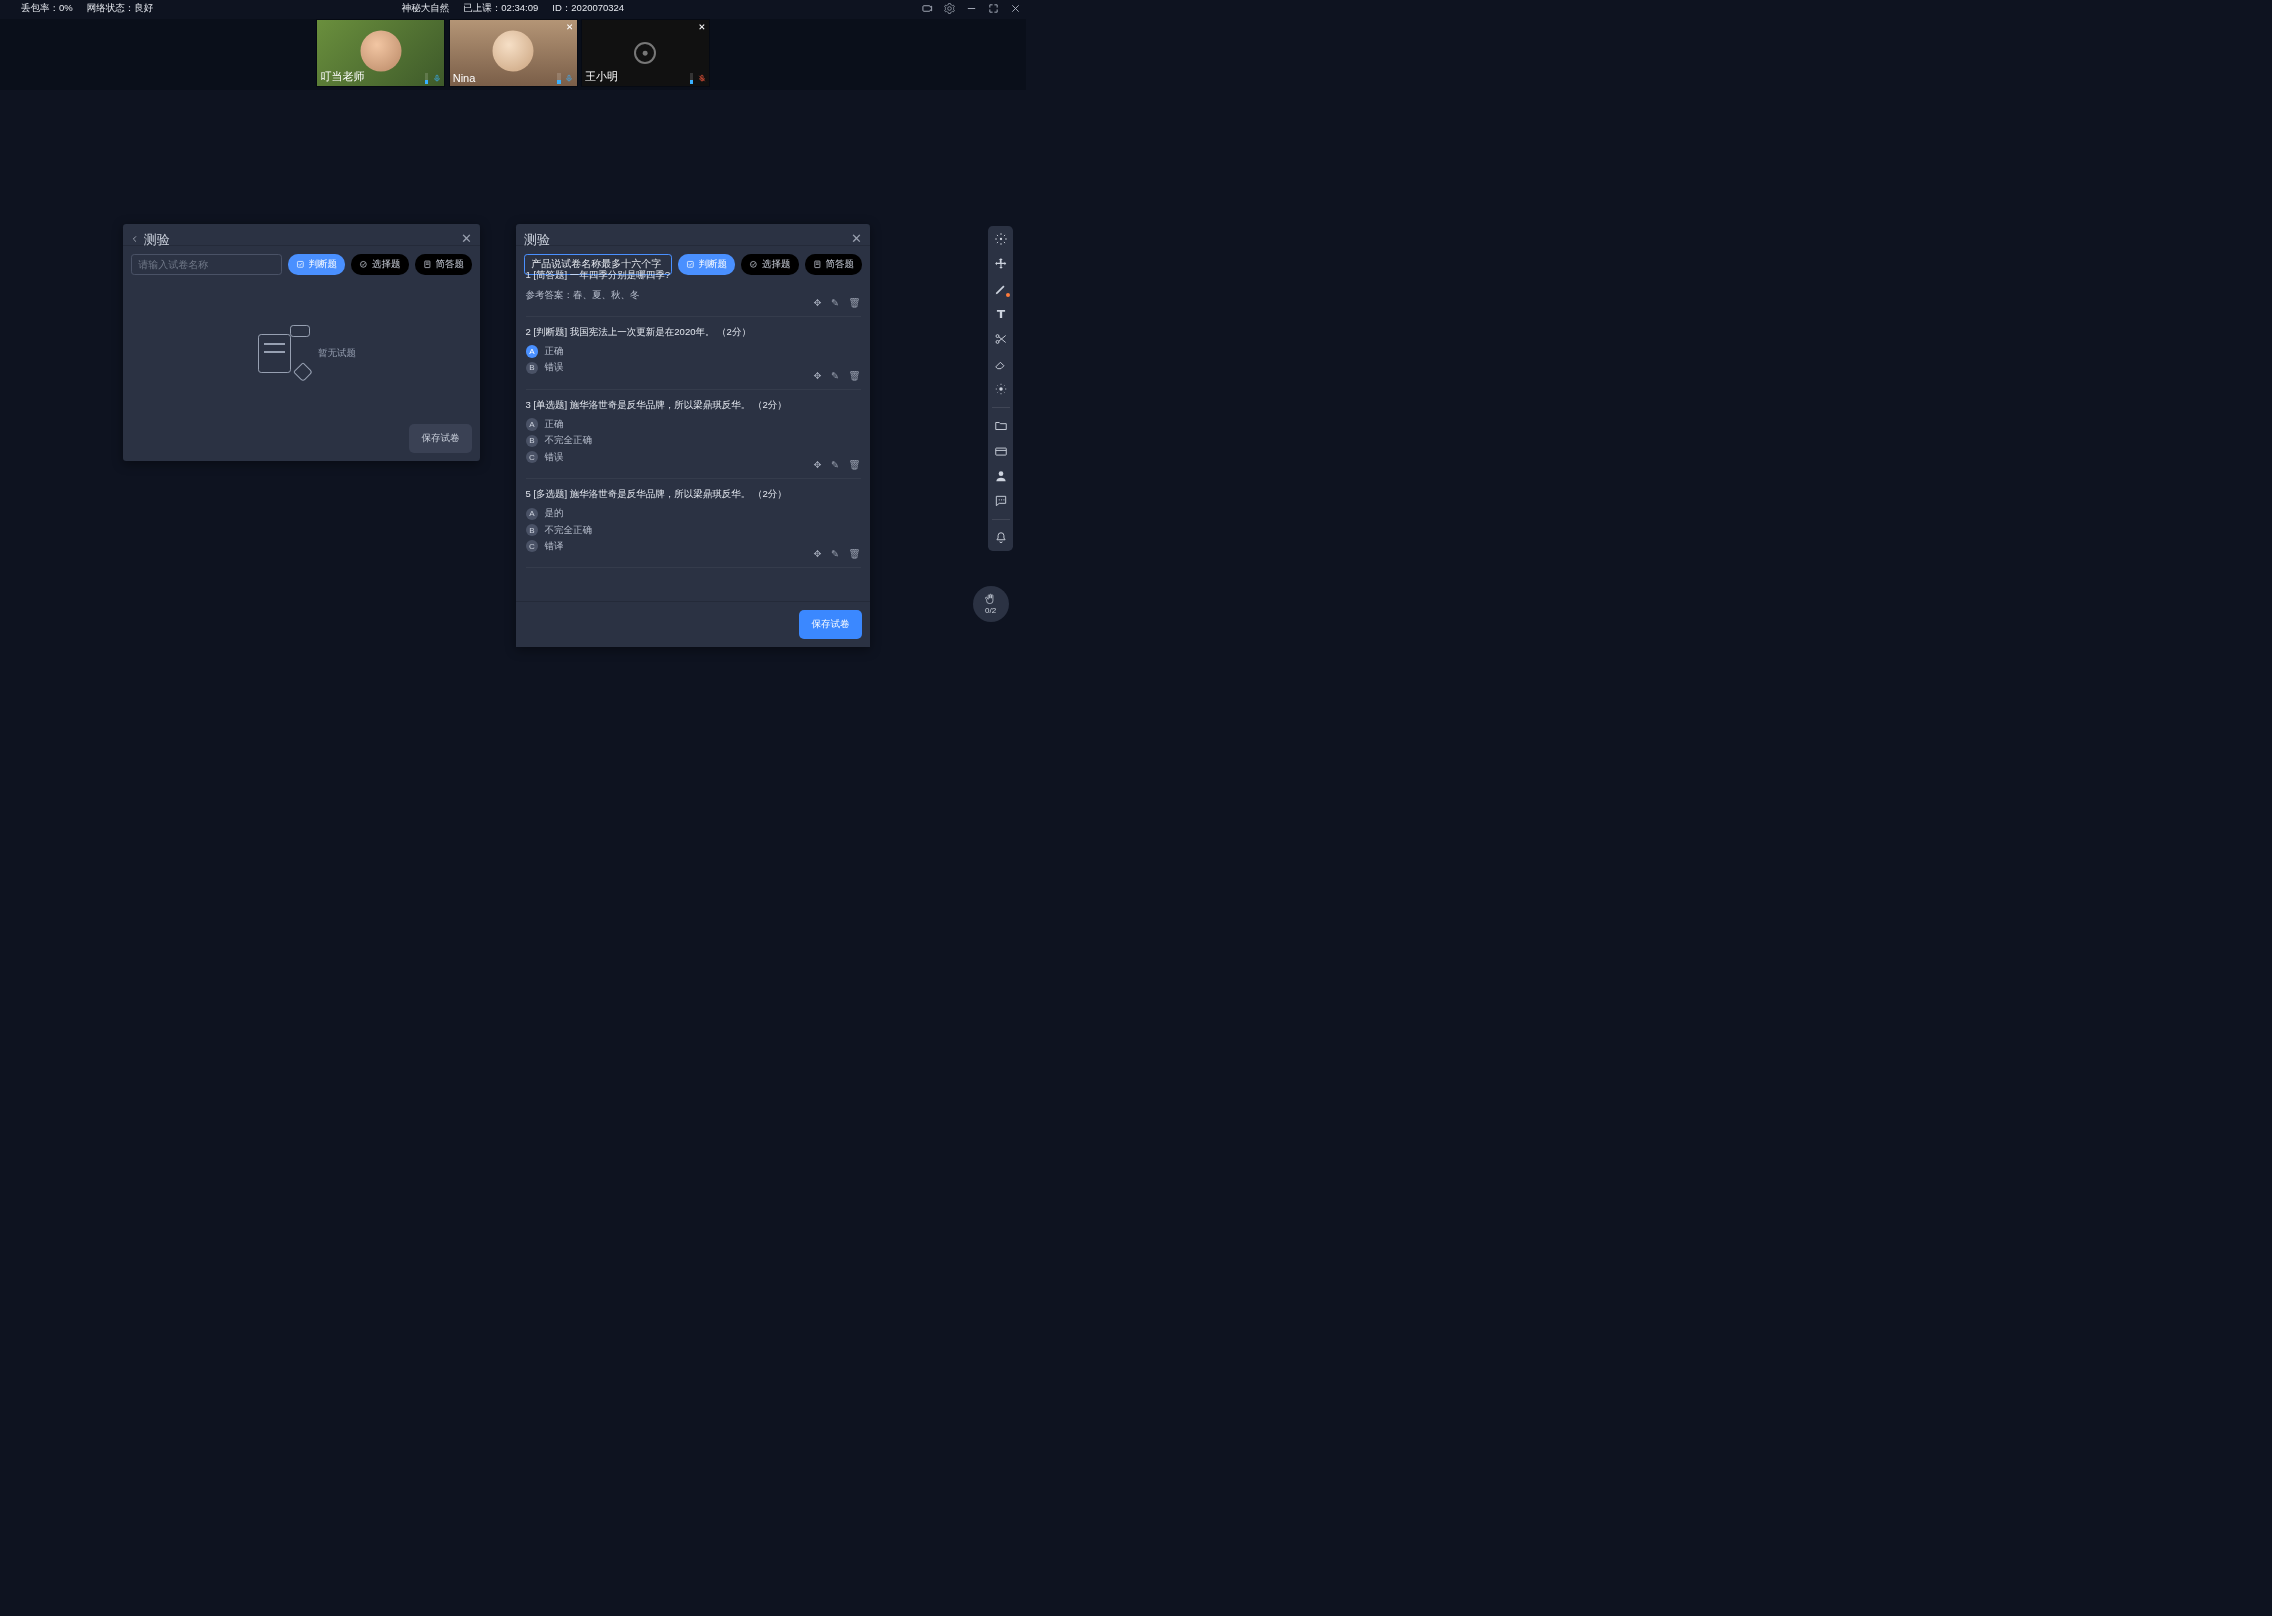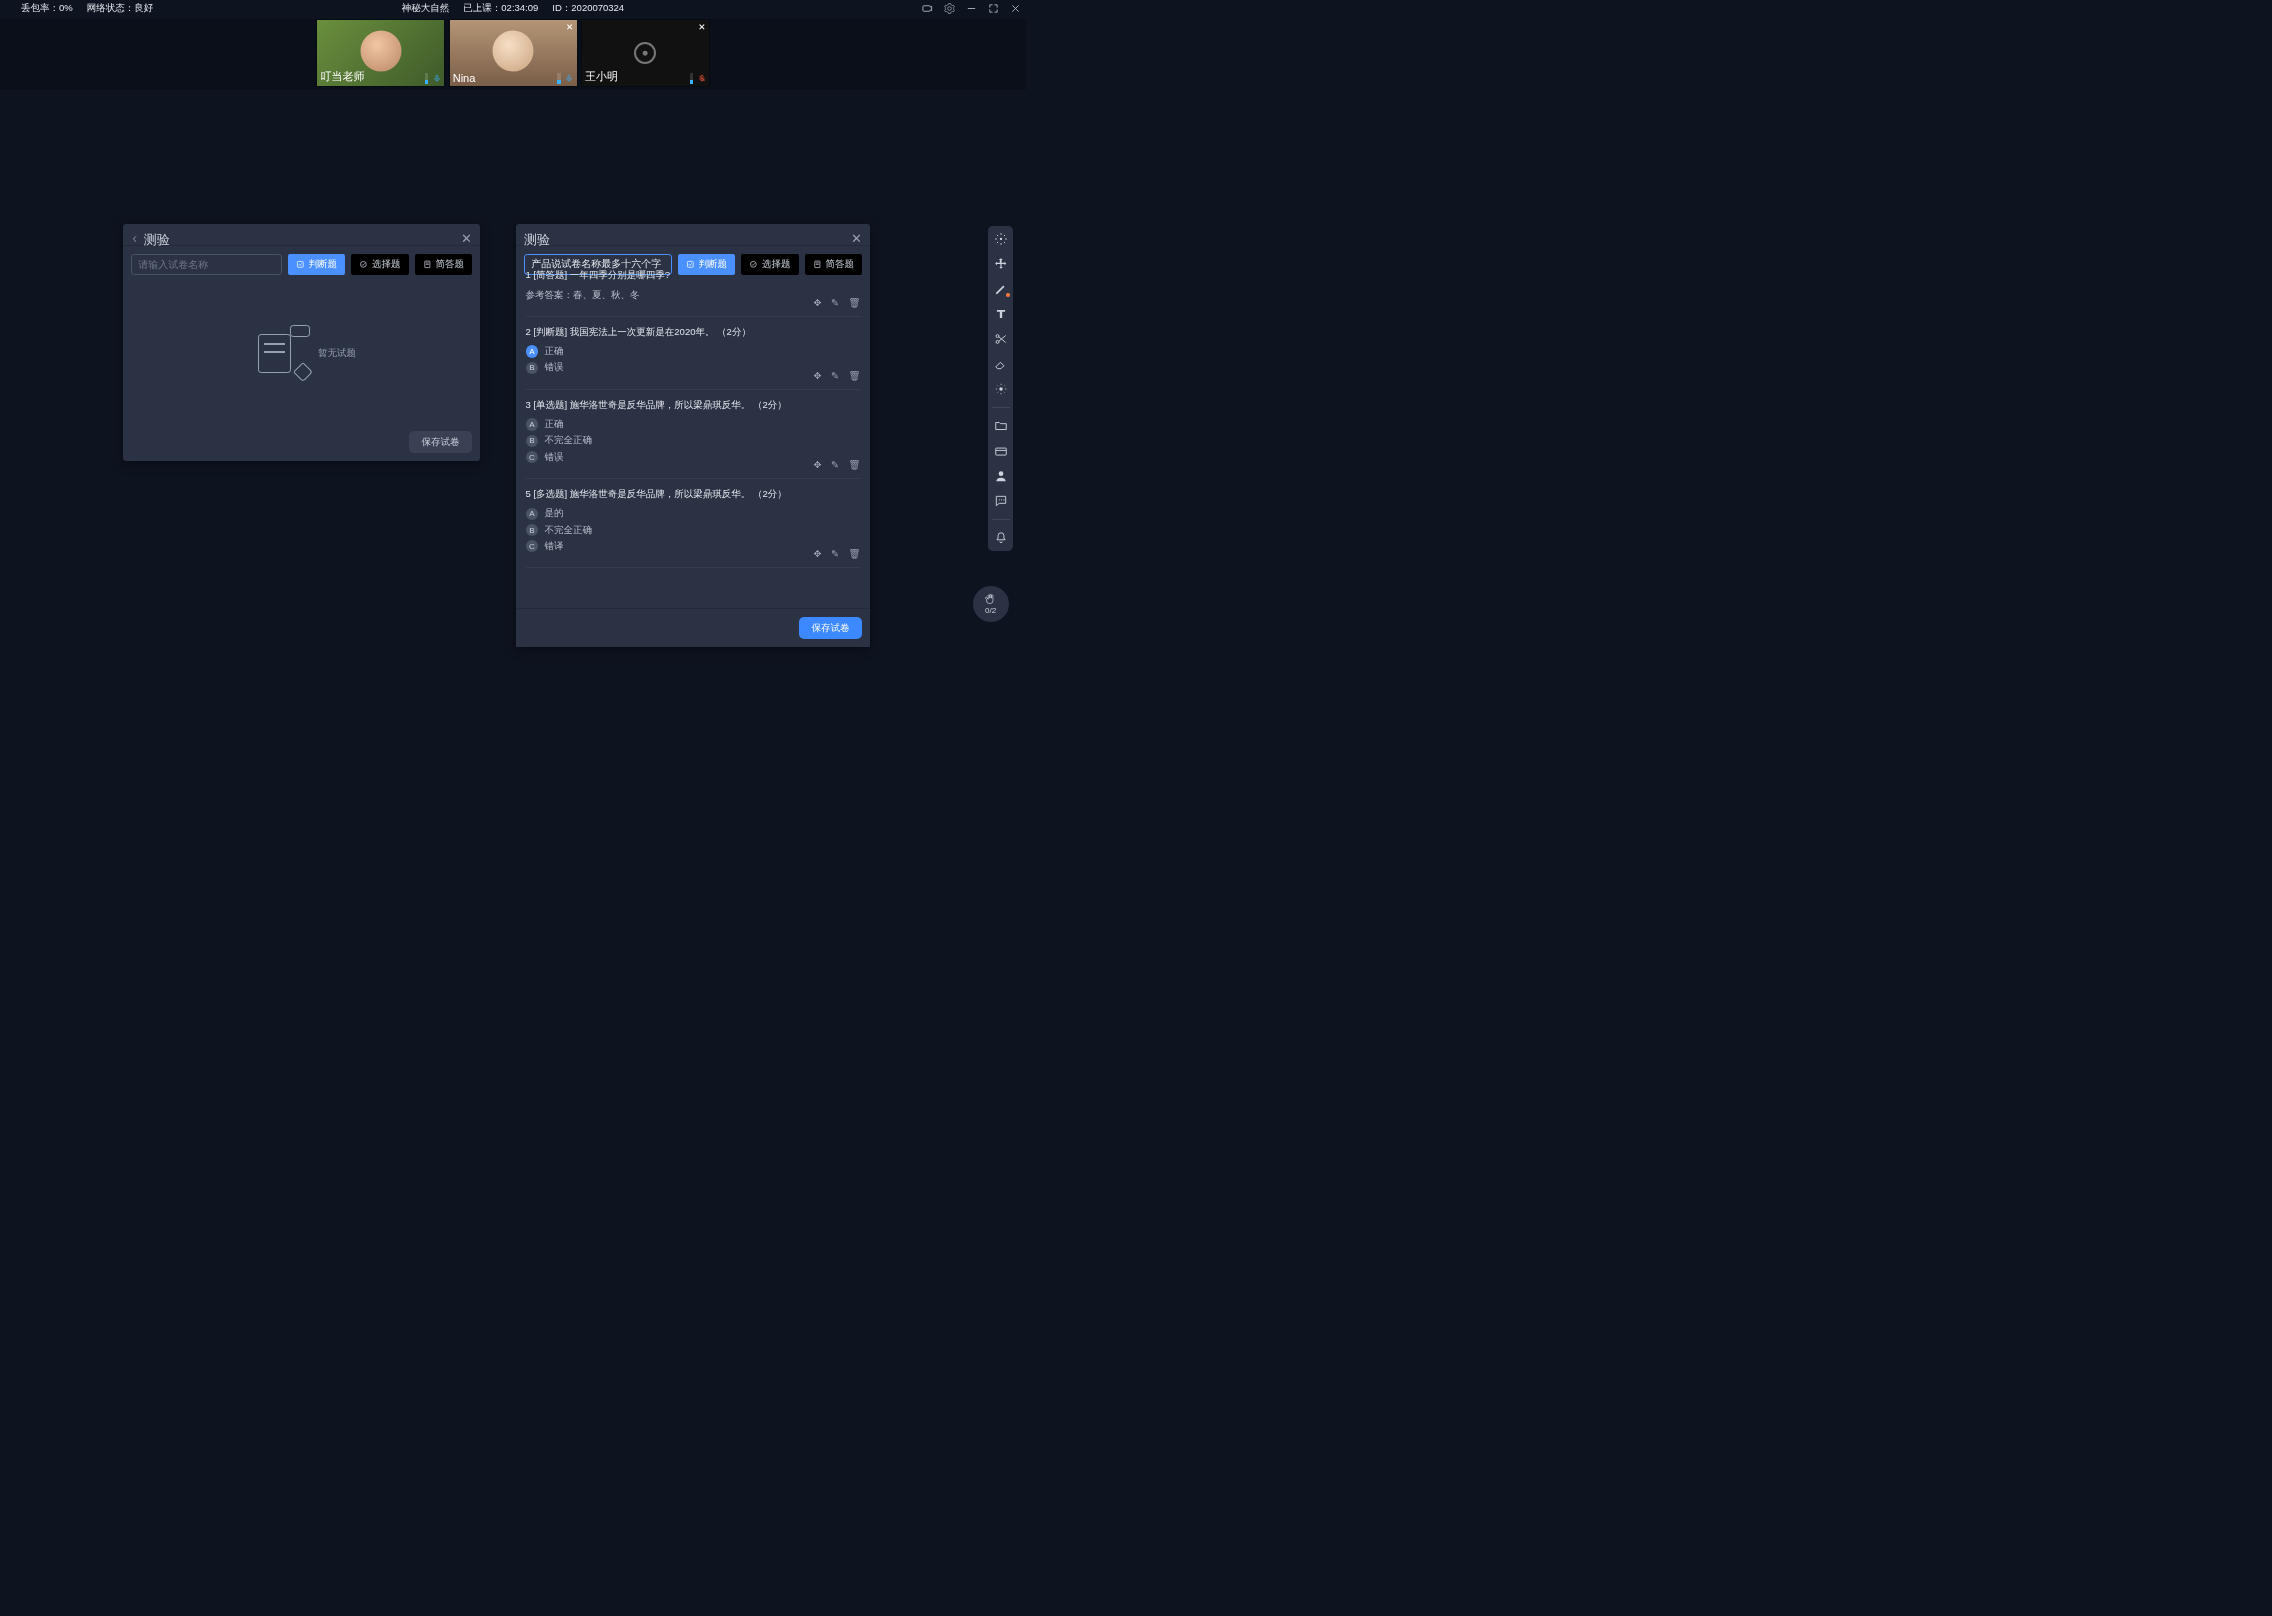--- a/index.html
+++ b/index.html
@@ -35,36 +35,36 @@
 .panel .phead .back { margin-right:4.7px; cursor:pointer; }
 .panel .phead .x { margin-left:auto; cursor:pointer; color:#9aa1b0; }
 
 .panel-l { left:123px; top:224px; width:357px; height:237px; }
 .panel-r { left:516px; top:224px; width:354px; height:423px; }
 
 .toolbar-row { padding:8px; display:flex; gap:6.3px; align-items:center; }
 .name-input { flex:1; height:20.5px; background:transparent; border:0.8px solid #4a5266; border-radius:3.2px; color:#cdd3de; padding:0 6.3px; font-size:10px; }
 .name-input.filled { border-color:#4a90ff; color:#e6e9ef; }
 .name-input::placeholder { color:#6f7787; }
-.chip { height:20.5px; padding:0 8px; font-size:9.5px; border-radius:2px; display:inline-flex; align-items:center; gap:4px; cursor:pointer; }
+.chip { height:20.5px; padding:0 8px; font-size:9.5px; border-radius:10px; display:inline-flex; align-items:center; gap:4px; cursor:pointer; }
 .chip.primary { background:#4a90ff; color:#fff; }
 .chip.ghost { background:#000000; color:#cdd3de; }
 .chip .ci { width:8.7px; height:8.7px; }
 
 .emptybox { display:flex; flex-direction:row; align-items:center; justify-content:center; height:142px; gap:8px; color:#97a0b2; font-size:9.5px; }
 .illus { width:63px; height:51px; position:relative; }
 .scroll { width:33px; height:39px; border:1.6px solid #97a0b2; border-radius:3.2px; position:absolute; left:11px; top:6.3px; }
 .scroll::before,.scroll::after { content:''; position:absolute; left:4.7px; right:4.7px; height:1.6px; background:#97a0b2; top:8px; }
 .scroll::after { top:16px; }
 .bubble { width:20.5px; height:12.6px; border:1.6px solid #97a0b2; border-radius:3.2px; position:absolute; right:0; top:-3.2px; }
 .pencil { width:14px; height:14px; border:1.6px solid #97a0b2; transform:rotate(-45deg); position:absolute; right:0; bottom:0; border-radius:1.6px 1.6px 3.2px 3.2px; }
 
 .pfoot { padding:8px; display:flex; justify-content:flex-end; border-top:0.8px solid rgba(0,0,0,.0); position:absolute; bottom:0; left:0; right:0; }
 .panel-r .pfoot { border-top:0.8px solid rgba(0,0,0,.15); background:#2b3243; }
-.btn { height:22px; padding:0 12.6px; border:none; border-radius:5px; font-size:9.5px; cursor:pointer; }
+.btn { height:29px; padding:0 12.6px; border:none; border-radius:5px; font-size:9.5px; cursor:pointer; }
 .btn.gray { background:#3a4154; color:#cdd3de; }
 .btn.blue { background:#3b88ff; color:#fff; }
 
 
 .qlist { position:absolute; top:36px; bottom:35px; left:0; right:0; overflow:auto; padding:0 9.5px; }
 .q { padding:8px 0 11px 0; border-bottom:0.8px solid rgba(255,255,255,.05); position:relative; font-size:9.5px; }
 .q .title { color:#e3e7ef; margin-bottom:6.3px; line-height:1.5; }
 .q .ans { color:#b6bdcc; margin:3.2px 0; display:flex; align-items:center; gap:6.3px; }
 .opt-badge { width:12.6px; height:12.6px; border-radius:50%; background:#4a5266; color:#cdd3de; font-size:8px; display:inline-flex; align-items:center; justify-content:center; }
 .opt-badge.sel { background:#4a90ff; color:#fff; }

